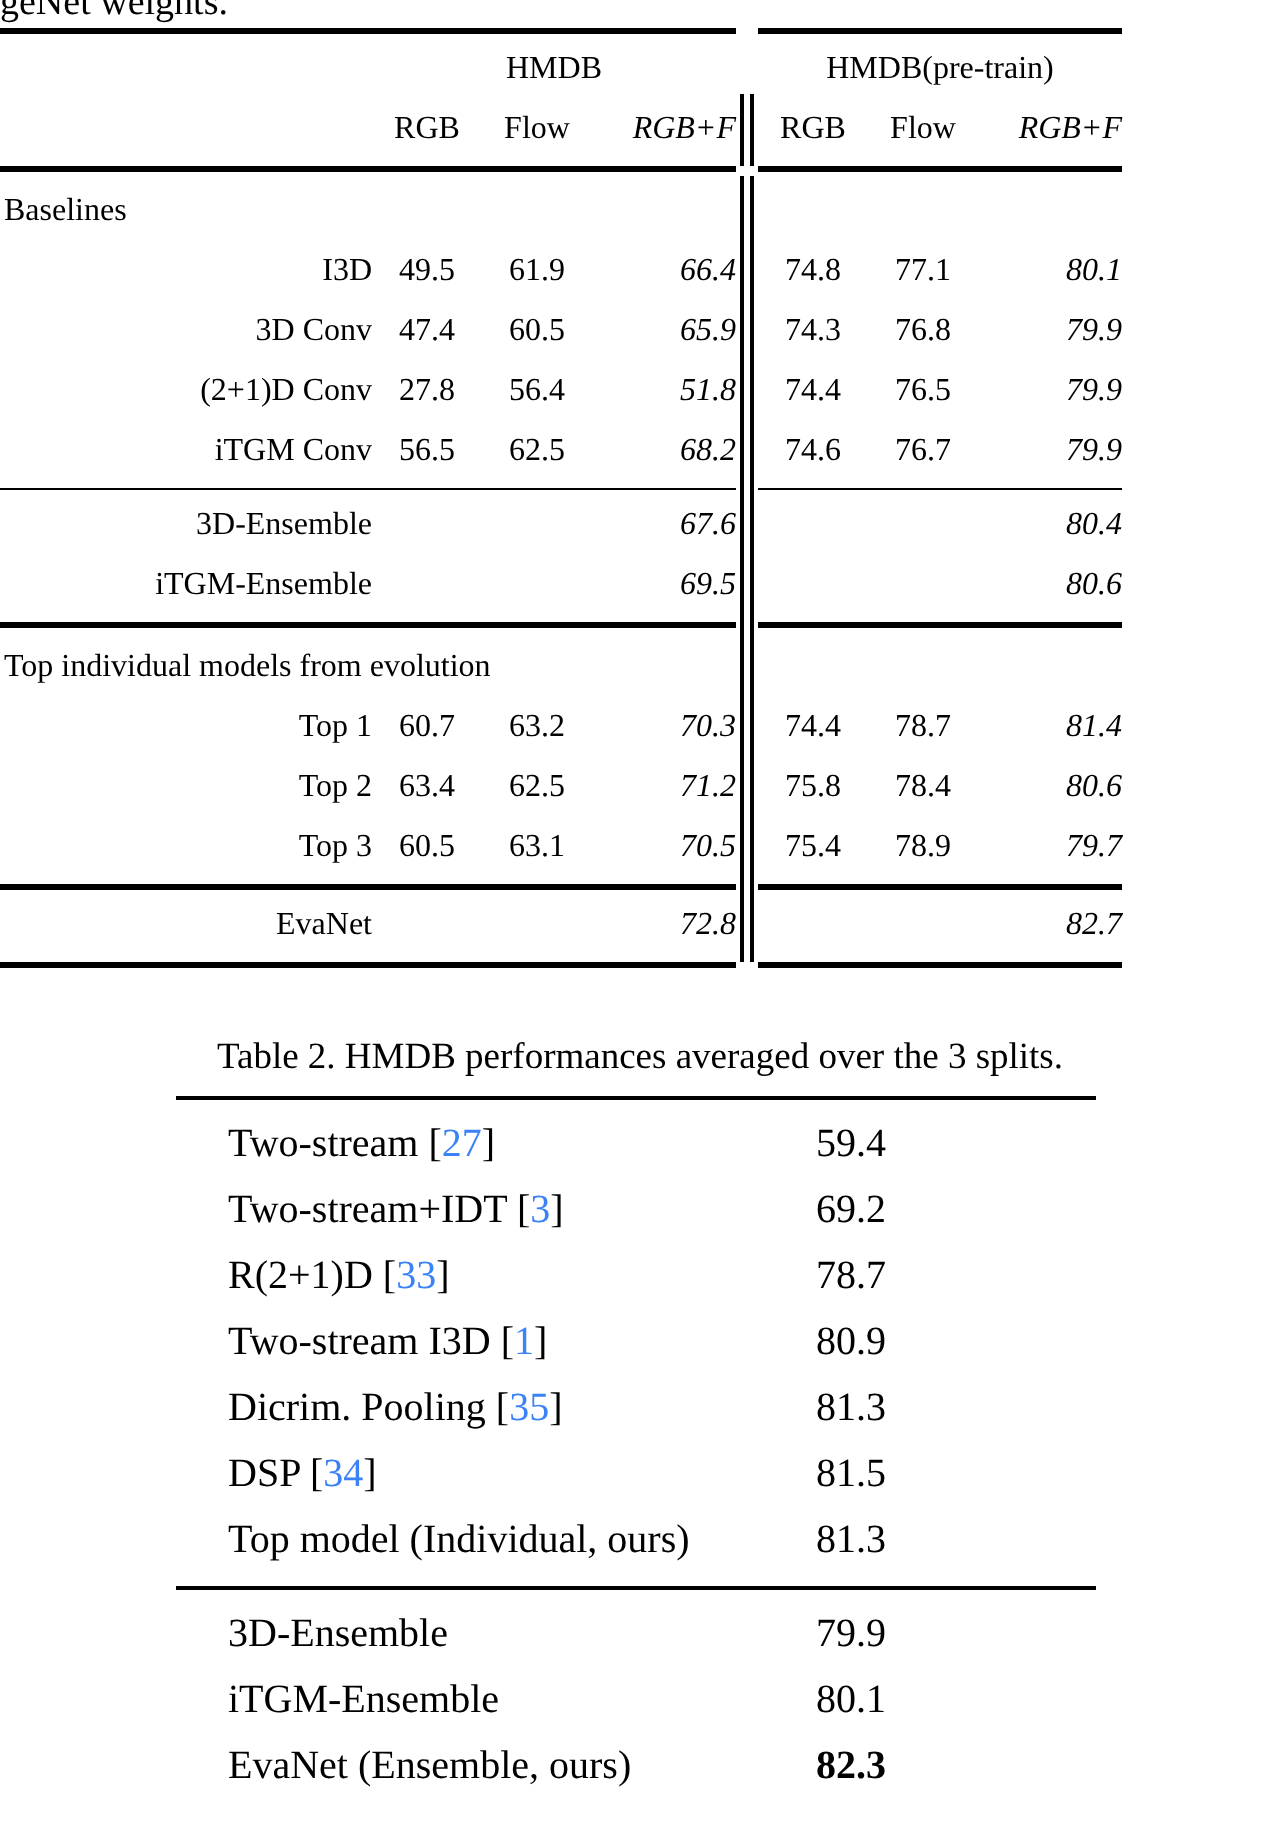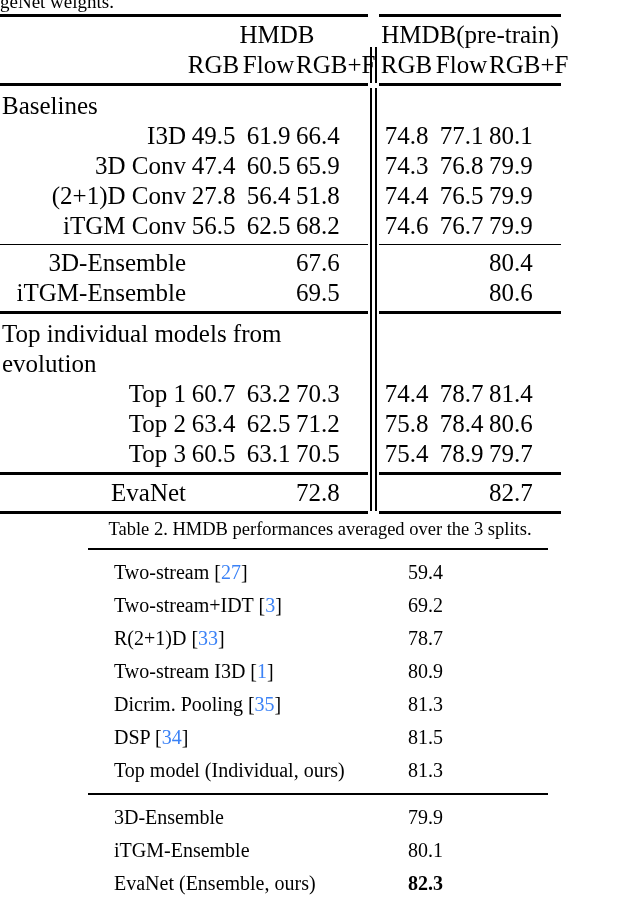--- a/index.html
+++ b/index.html
@@ -29,33 +29,33 @@
   
   .t2-wrap {
     position: absolute;
     top: 14px;
     left: 0;
     width: 640px;
   }
   table.t2 {
     border-collapse: collapse;
     width: 528px;
-    font-size: 25px;
+    font-size: 16px;
     table-layout: fixed;
   }
   table.t2 td, table.t2 th {
     padding: 0;
     font-weight: normal;
     vertical-align: baseline;
     line-height: 30px;
     height: 30px;
   }
   .c-label  { width: 186px; text-align: right; padding-left: 2px !important; }
   .c-num    { width: 55px;  text-align: center; }
-  .c-numw   { width: 72px;  text-align: left; }
+  .c-numw   { width: 72px;  text-align: right; font-style: italic; }
   .c-sep    { width: 11px;  padding: 0 !important; }
 
   
   .vsep {
     position: relative;
   }
   .vsep::before, .vsep::after {
     content: "";
     position: absolute;
     top: -3px;

